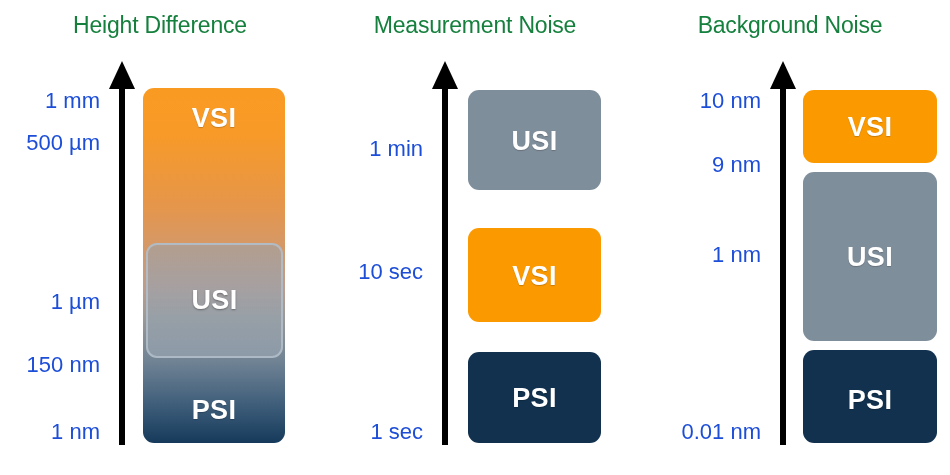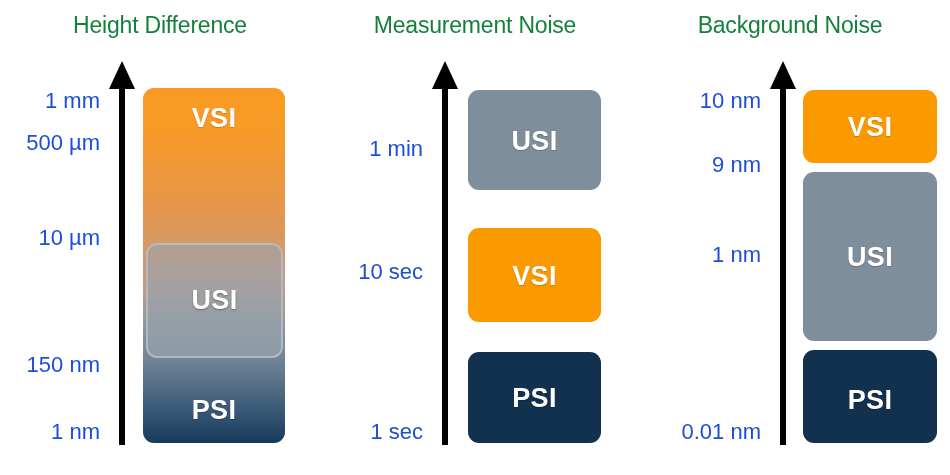--- a/index.html
+++ b/index.html
@@ -130,21 +130,21 @@
 
     <div class="panel-title">Height Difference</div>
 
     <div class="axis" style="left:109px; top:61px; height:384px;">
       <div class="head"></div>
       <div class="shaft" style="top:24px; bottom:0;"></div>
     </div>
 
     <div class="tick" style="left:0px; width:100px; top:101px;">1 mm</div>
     <div class="tick" style="left:0px; width:100px; top:143px;">500 µm</div>
-    <div class="tick" style="left:0px; width:100px; top:238px;">10 µm</div>
+    <div class="tick" style="left:0px; width:100px; top:302px;">1 µm</div>
     <div class="tick" style="left:0px; width:100px; top:365px;">150 nm</div>
     <div class="tick" style="left:0px; width:100px; top:432px;">1 nm</div>
 
     <div id="hd-stack" style="left:143px; top:88px; width:142px; height:355px;">
       <div id="hd-grad-top" style="top:0px; height:200px;
                   background:linear-gradient(180deg,#F99B22 0%,#F89A27 22%,#E6964A 58%,#D0996F 85%,#BE9C8B 100%);"></div>
       <div id="hd-grad-bottom" style="top:200px; height:155px;
                   background:linear-gradient(180deg,#BE9C8B 0%,#9C9A96 18%,#6F8294 48%,#3A5A77 78%,#163A5B 100%);"></div>
     </div>
 

